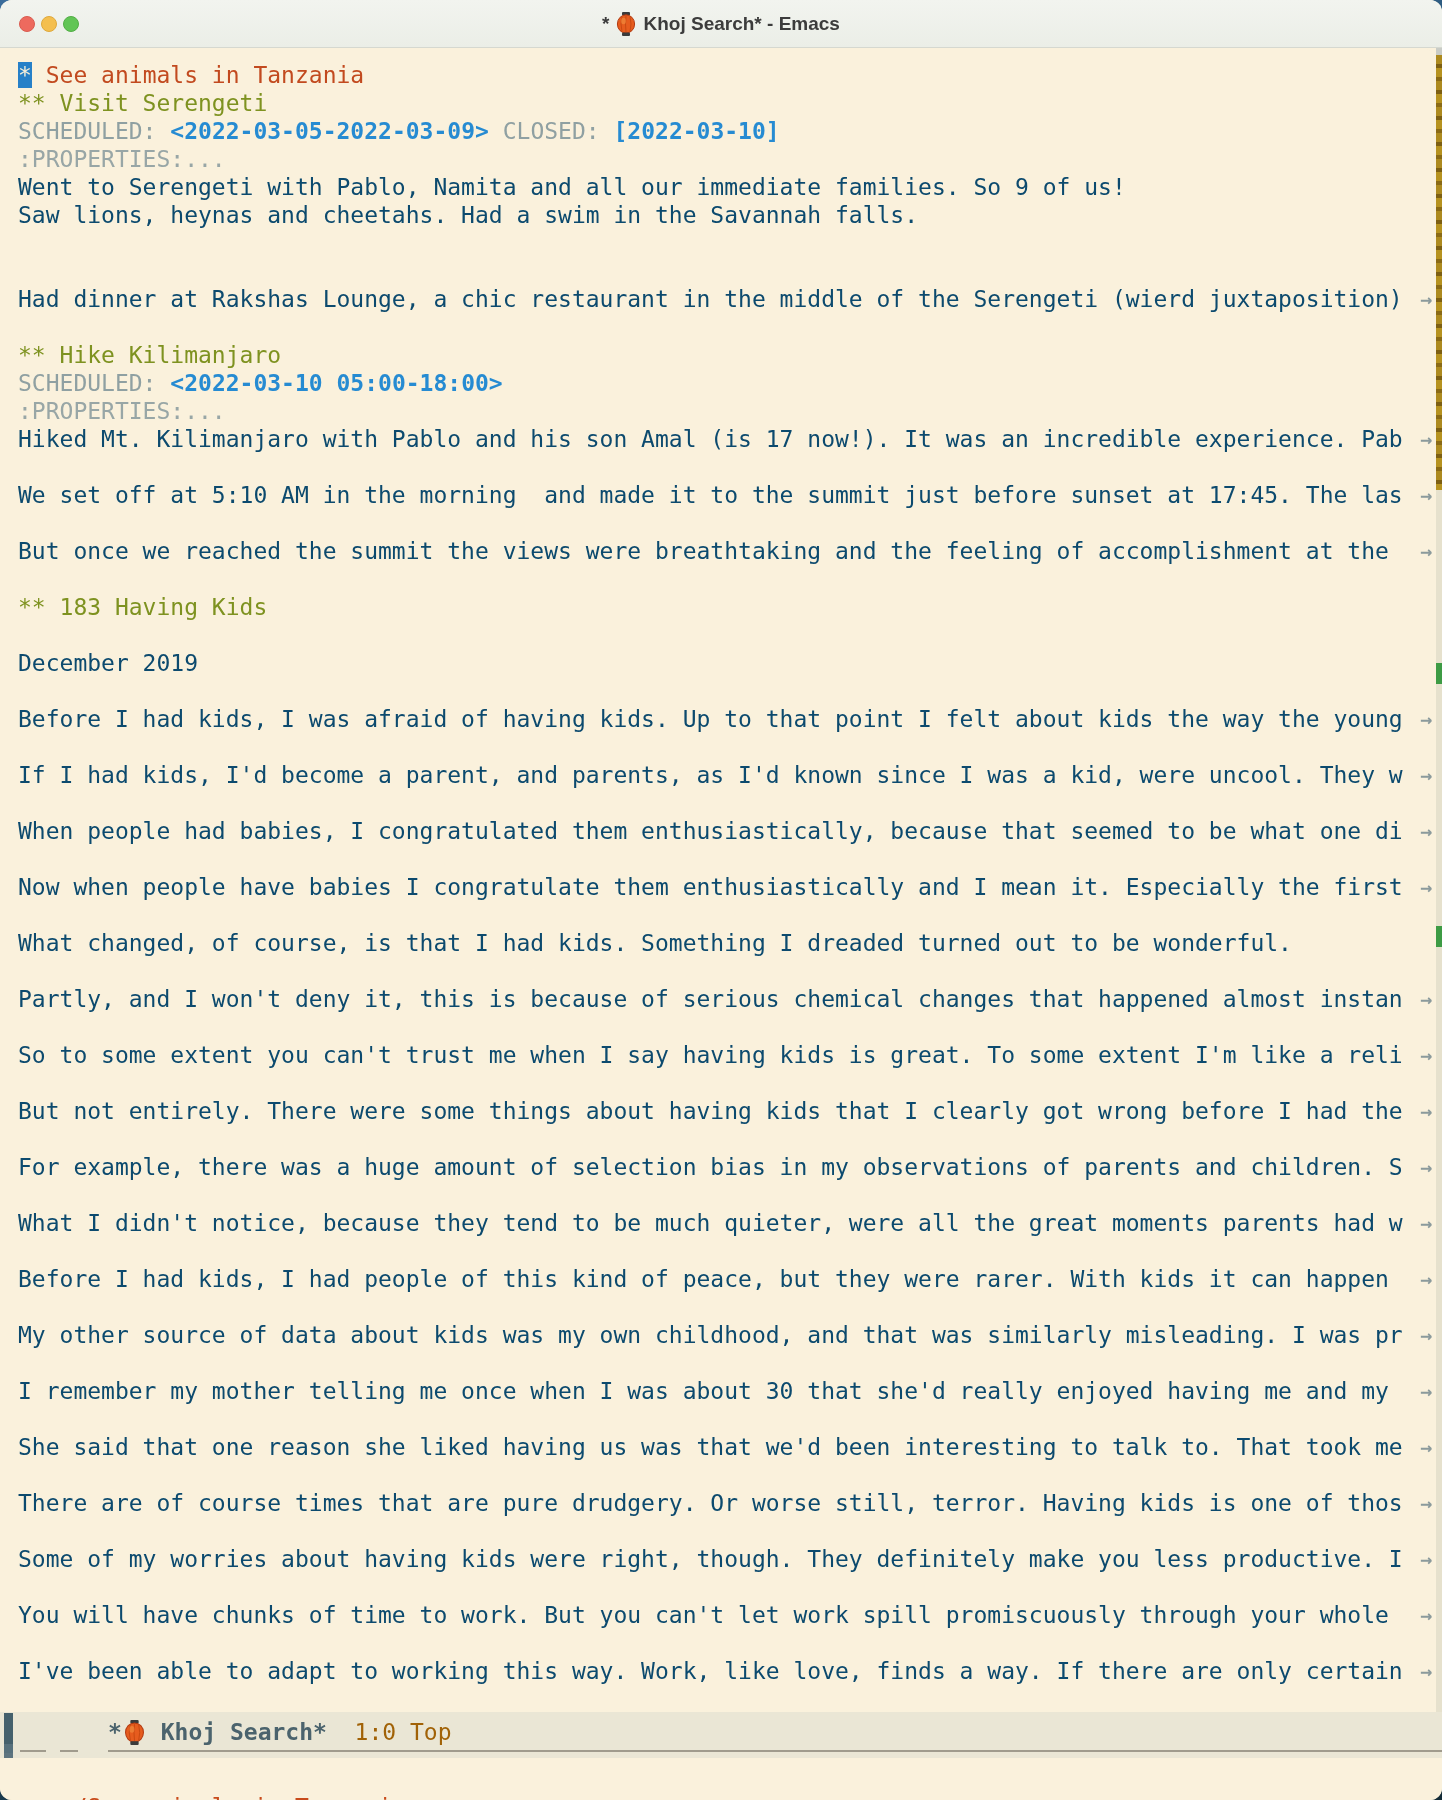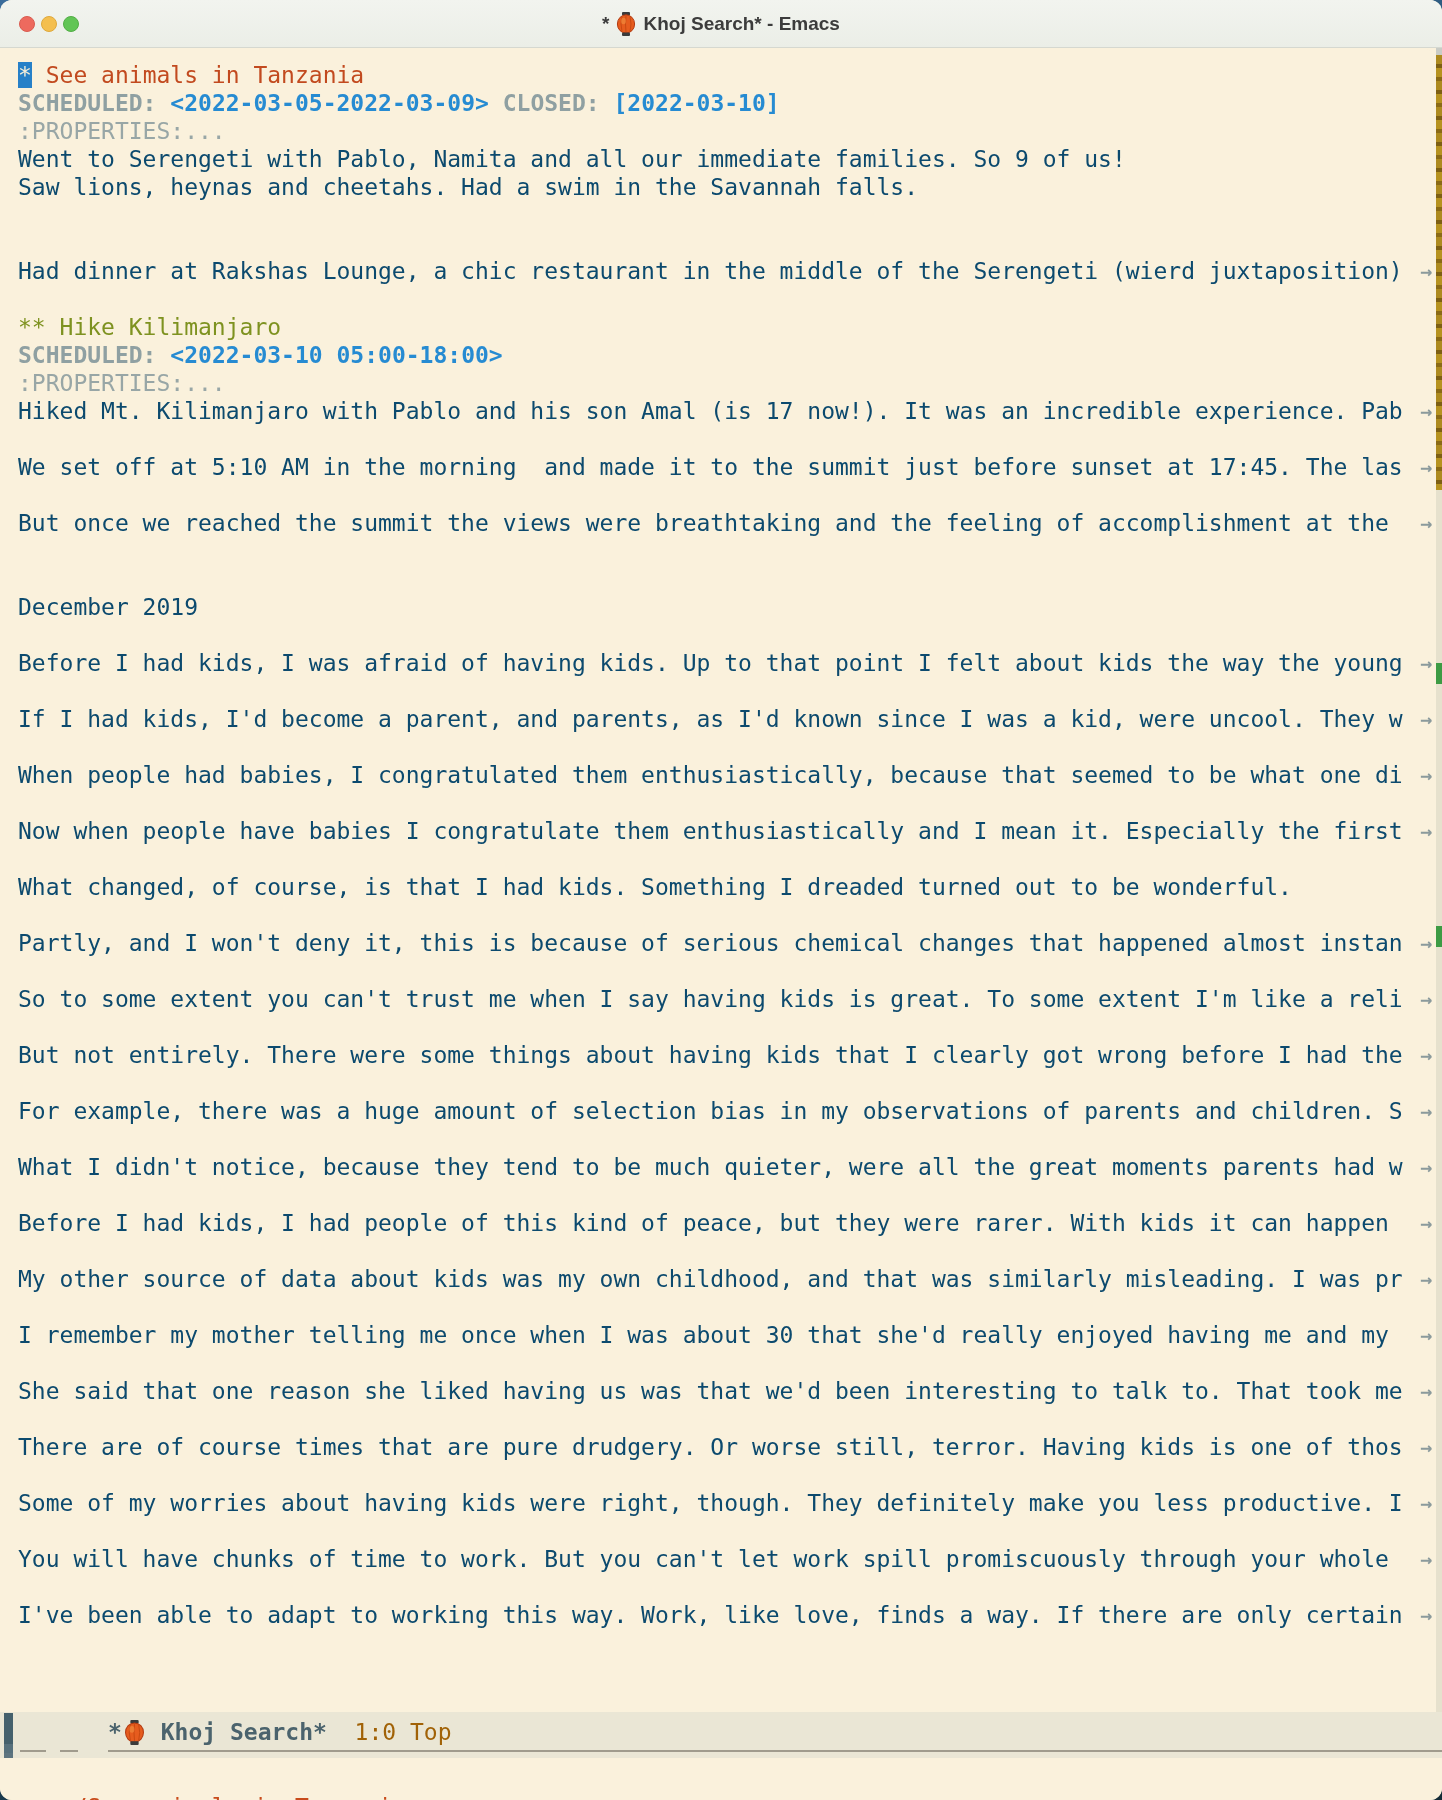--- a/index.html
+++ b/index.html
@@ -36,21 +36,21 @@
     position:absolute;left:0;top:48px;width:1442px;height:1664px;
     background:#faf1dc;
     padding:13px 0 0 18px;box-sizing:border-box;
     font-size:23px;
     border-radius:23px;
   }
   .row{height:28px;line-height:28px;white-space:pre;position:relative;}
   .f-body{color:#0c4a6e;}
   .f-h1{color:#c24a1f;}
   .f-h2{color:#7e9220;}
-  .f-kw{color:#8fa0a2;font-weight:bold;}
+  .f-kw{color:#8fa0a2;font-weight:normal;}
   .f-date{color:#268bd2;font-weight:bold;}
   .f-meta{color:#98a6a6;}
   .f-cursor{background:#2680c8;color:#f6eed8;}
   .trunc{position:absolute;right:10px;top:0;color:#8b9a9c;font-size:20px;font-weight:bold;}
   
   .strip{position:absolute;right:0;top:48px;width:6px;height:1664px;background:#e6e1cd;}
   .strip .cap{position:absolute;left:0;top:0;width:6px;height:7px;background:#c9ccc6;}
   .strip .gold{
     position:absolute;left:0;top:7px;width:6px;height:435px;
     background:repeating-linear-gradient(180deg,#ad8a1f 0 9px,#7d5f12 9px 13px,#b6921f 13px 22px,#8a6a15 22px 26px);
@@ -105,37 +105,39 @@
         <ellipse cx="7.5" cy="9" rx="2.4" ry="3.2" fill="#f08a3c" opacity="0.7"></ellipse>
         <rect x="6" y="20.5" width="8" height="3.5" rx="1" fill="#3b3b3b"></rect>
       </svg>
       <span>Khoj Search* - Emacs</span>
     </div>
   </div>
 
   <div class="buffer">
     <div>
         <div class="row"><span class="f-cursor">*</span><span class="f-h1"> See animals in Tanzania</span></div>
+        <div class="row"><span class="f-h2">** Visit Serengeti</span></div>
         <div class="row"><span class="f-kw">SCHEDULED:</span><span class="f-body"> </span><span class="f-date">&lt;2022-03-05-2022-03-09&gt;</span><span class="f-body"> </span><span class="f-kw">CLOSED:</span><span class="f-body"> </span><span class="f-date">[2022-03-10]</span></div>
         <div class="row"><span class="f-meta">:PROPERTIES:...</span></div>
         <div class="row"><span class="f-body">Went to Serengeti with Pablo, Namita and all our immediate families. So 9 of us!</span></div>
         <div class="row"><span class="f-body">Saw lions, heynas and cheetahs. Had a swim in the Savannah falls.</span></div>
         <div class="row"></div>
         <div class="row"></div>
         <div class="row"><span class="f-body">Had dinner at Rakshas Lounge, a chic restaurant in the middle of the Serengeti (wierd juxtaposition)</span><span class="trunc">→</span></div>
         <div class="row"></div>
         <div class="row"><span class="f-h2">** Hike Kilimanjaro</span></div>
         <div class="row"><span class="f-kw">SCHEDULED:</span><span class="f-body"> </span><span class="f-date">&lt;2022-03-10 05:00-18:00&gt;</span></div>
         <div class="row"><span class="f-meta">:PROPERTIES:...</span></div>
         <div class="row"><span class="f-body">Hiked Mt. Kilimanjaro with Pablo and his son Amal (is 17 now!). It was an incredible experience. Pab</span><span class="trunc">→</span></div>
         <div class="row"></div>
         <div class="row"><span class="f-body">We set off at 5:10 AM in the morning  and made it to the summit just before sunset at 17:45. The las</span><span class="trunc">→</span></div>
         <div class="row"></div>
         <div class="row"><span class="f-body">But once we reached the summit the views were breathtaking and the feeling of accomplishment at the </span><span class="trunc">→</span></div>
         <div class="row"></div>
+        <div class="row"><span class="f-h2">** 183 Having Kids</span></div>
         <div class="row"></div>
         <div class="row"><span class="f-body">December 2019</span></div>
         <div class="row"></div>
         <div class="row"><span class="f-body">Before I had kids, I was afraid of having kids. Up to that point I felt about kids the way the young</span><span class="trunc">→</span></div>
         <div class="row"></div>
         <div class="row"><span class="f-body">If I had kids, I'd become a parent, and parents, as I'd known since I was a kid, were uncool. They w</span><span class="trunc">→</span></div>
         <div class="row"></div>
         <div class="row"><span class="f-body">When people had babies, I congratulated them enthusiastically, because that seemed to be what one di</span><span class="trunc">→</span></div>
         <div class="row"></div>
         <div class="row"><span class="f-body">Now when people have babies I congratulate them enthusiastically and I mean it. Especially the first</span><span class="trunc">→</span></div>

